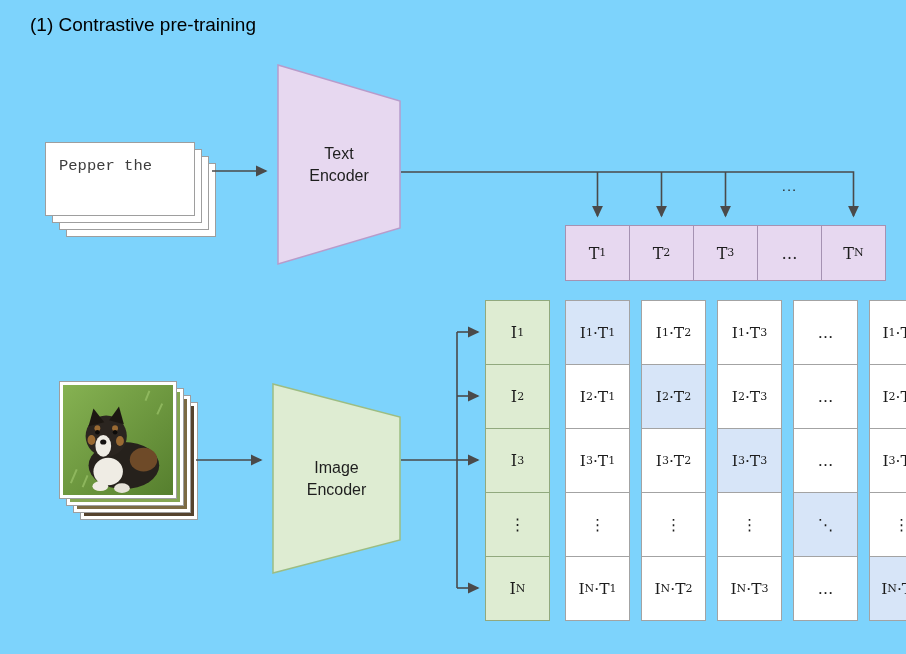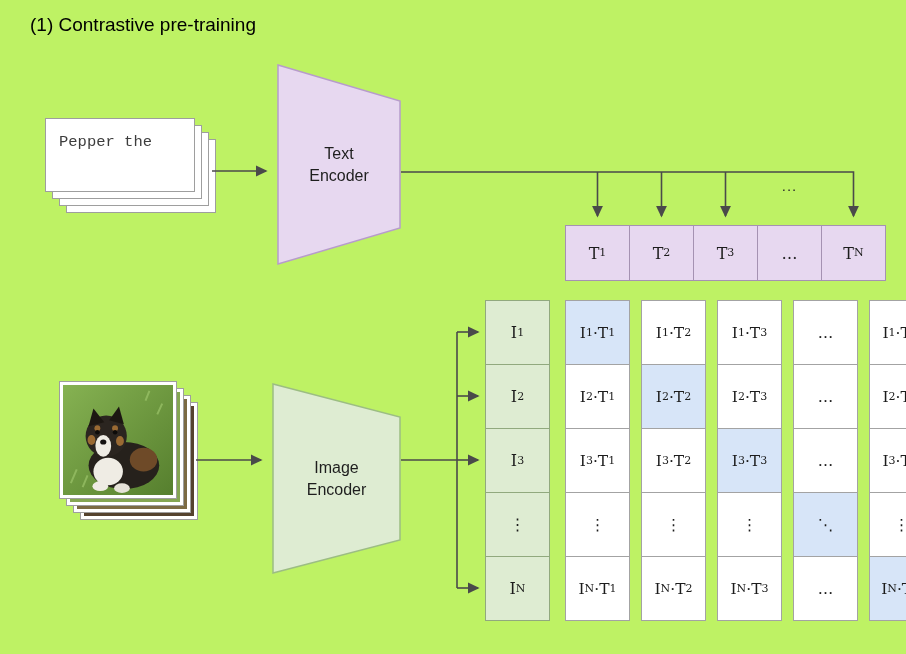--- a/index.html
+++ b/index.html
@@ -3,26 +3,26 @@
 <meta charset="utf-8">
 <style>
   :root{
     --text_fill:#e7d8f0; --text_border:#b79ccb;
     --image_fill:#deecd2; --image_border:#9cbd83;
     --t_cell_border:#a592b2; --i_cell_border:#91a97e;
     --grid_border:#a3a3a3; --diag_fill:#d7e5f8;
     --arrow:#4a4a4a;
   }
   body{margin:0;background:#fff;}
-  .canvas{position:relative;width:906px;height:654px;background:#bef264;
+  .canvas{position:relative;width:906px;height:654px;background:#7dd3fc;
     font-family:"Liberation Sans",sans-serif;overflow:hidden;}
   .title{position:absolute;left:30px;top:14px;font-size:19px;color:#000;}
 
   .card-stack{position:absolute;left:45px;top:118px;width:185px;height:110px;}
-  .card{position:absolute;width:150px;height:74px;background:#fff;border:1px solid #9e9e9e;box-sizing:border-box;}
+  .card{position:absolute;width:150px;height:74px;background:#fff;border:1px solid #9e9e9e;box-sizing:border-box;margin-top:24px;}
   .card.c1{left:21px;top:21px}.card.c2{left:14px;top:14px}.card.c3{left:7px;top:7px}
   .card.front{left:0;top:0;padding:11px 0 0 13px;font-family:"Liberation Mono","DejaVu Sans Mono",monospace;
     font-size:15.5px;line-height:1.6;color:#3d3d3d;}
 
   .encoder{position:absolute;}
   .encoder svg{position:absolute;left:0;top:0;}
   .encoder .lbl{position:absolute;inset:0;display:flex;flex-direction:column;align-items:center;
     justify-content:center;font-size:16px;color:#1e1e1e;line-height:1.35;}
   #text-enc{left:277px;top:64px;width:124px;height:201px;}
   #img-enc{left:272px;top:383px;width:129px;height:191px;}

